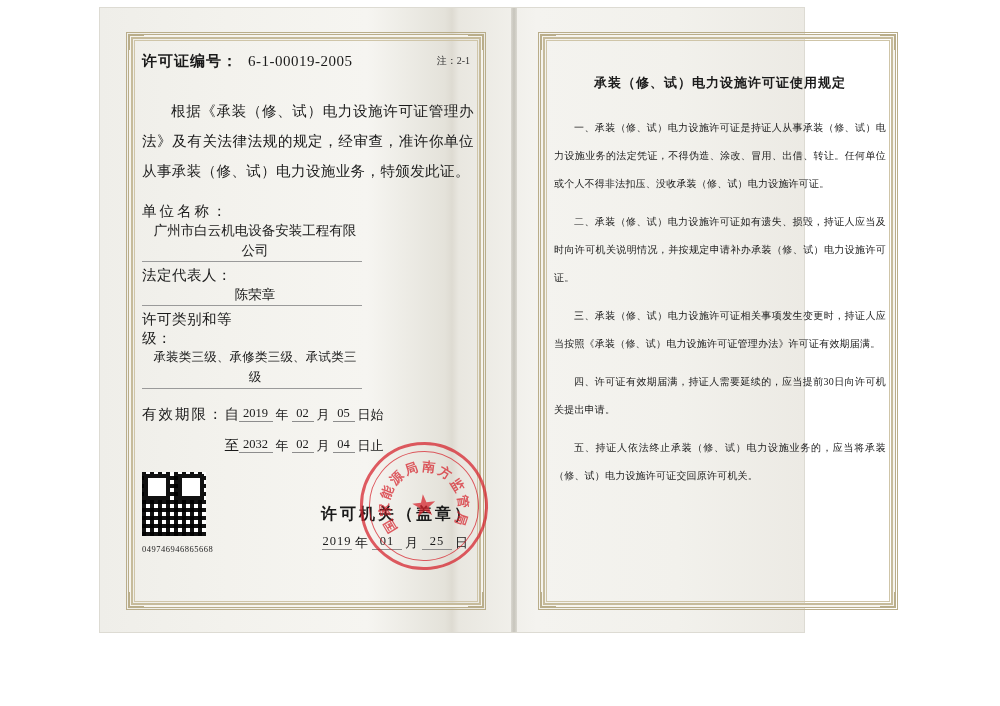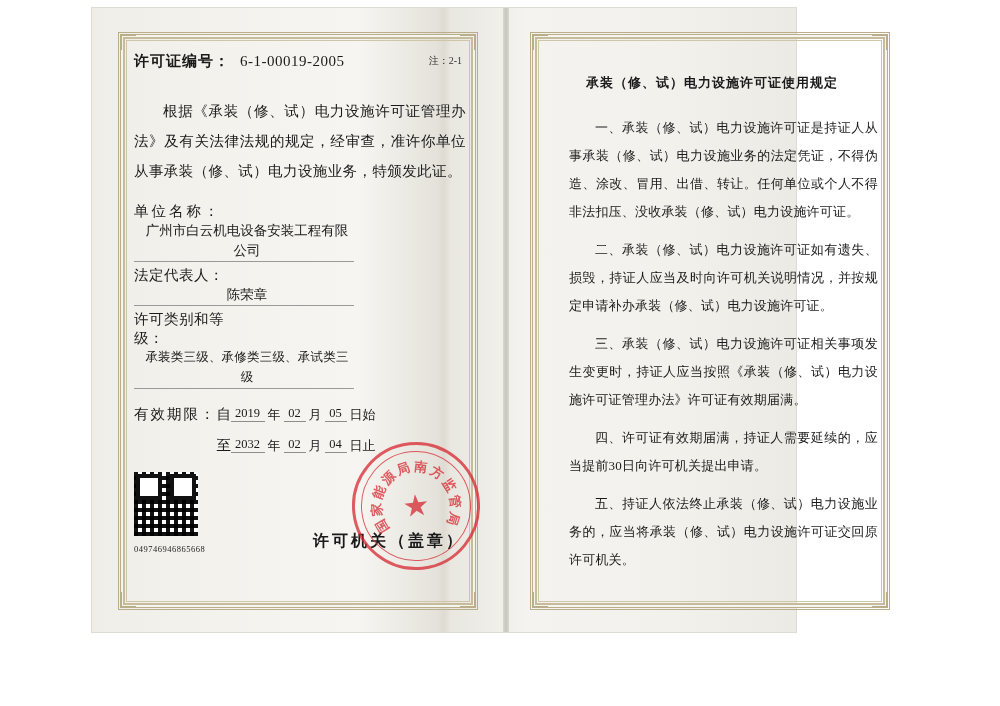--- a/index.html
+++ b/index.html
@@ -15,21 +15,21 @@
   }
   .page {
     position: relative;
     width: 1000px;
     height: 706px;
     background: #ffffff;
   }
   
   .booklet {
     position: absolute;
-    left: 92px;
+    left: 100px;
     top: 8px;
     width: 704px;
     height: 624px;
     background: linear-gradient(to right,
         #efeee9 0%, #f3f2ed 18%, #f6f5f1 38%,
         #e4e2da 49%, #dedbd2 50%, #e9e7e0 51%,
         #f4f3ef 62%, #f2f1ec 82%, #eceae4 100%);
     box-shadow: 0 0 0 1px #dddbd3;
   }
   .spine {
@@ -282,27 +282,26 @@
   
   .rules-title {
     text-align: center;
     font-size: 13px;
     font-weight: bold;
     letter-spacing: 1px;
     margin-top: 22px;
     margin-bottom: 22px;
   }
   .rule {
-    font-size: 13px;
+    font-size: 10px;
     line-height: 28px;
     text-align: justify;
     text-indent: 2em;
     margin-bottom: 10px;
     letter-spacing: .2px;
-    margin-left: 23px;
   }
 </style>
 </head>
 <body>
 
 <div class="page">
   <div class="booklet">
 
     <div class="leaf left">
       <div class="frame">
@@ -347,20 +346,23 @@
           <div class="v-row">
             <span class="lbl" style="visibility:hidden">有效期限：</span><span class="pre">至</span><span class="num">2032</span><span class="unit">年</span><span class="num small">02</span><span class="unit">月</span><span class="num small">04</span><span class="unit">日止</span>
           </div>
         </div>
 
         <div class="qr"></div>
         <div class="qr-num">049746946865668</div>
 
         <div class="issuer-block">
           <div class="issuer-title">许可机关（盖章）</div>
+          <div class="issuer-date">
+            <span class="num">2019</span><span class="unit">年</span><span class="num small">01</span><span class="unit">月</span><span class="num small">25</span><span class="unit">日</span>
+          </div>
         </div>
 
         <div class="seal">
           <div class="seal-star">★</div>
           <div class="seal-text" id="sealText">
               <span style="transform: rotate(-115deg) translate(-50%, -48px);">国</span>
               <span style="transform: rotate(-89.4444deg) translate(-50%, -48px);">家</span>
               <span style="transform: rotate(-63.8889deg) translate(-50%, -48px);">能</span>
               <span style="transform: rotate(-38.3333deg) translate(-50%, -48px);">源</span>
               <span style="transform: rotate(-12.7778deg) translate(-50%, -48px);">局</span>

